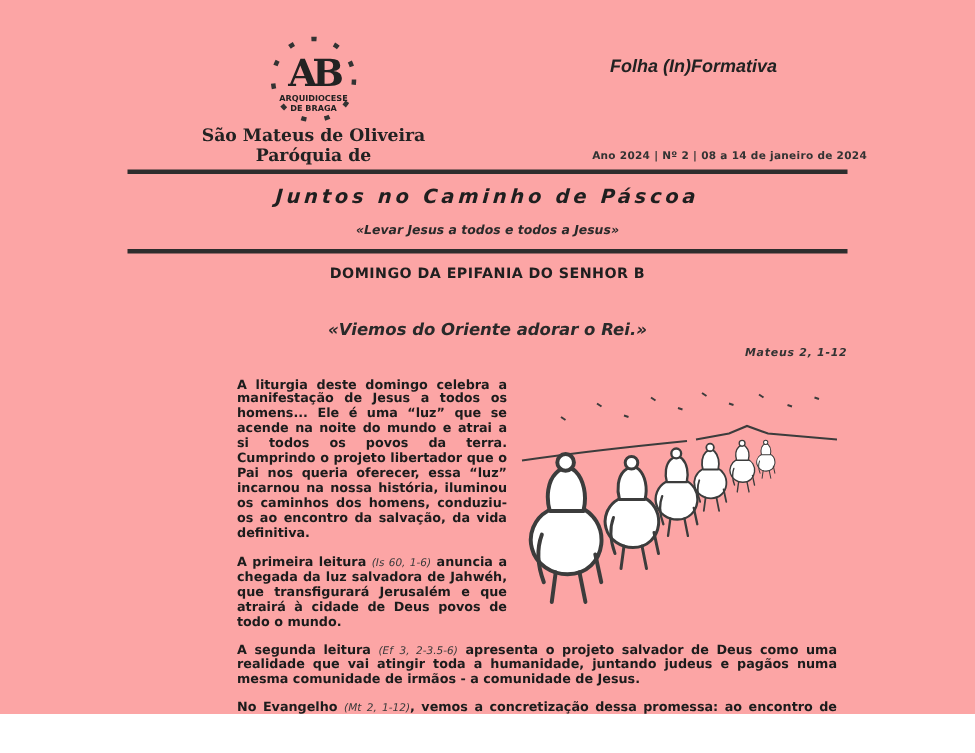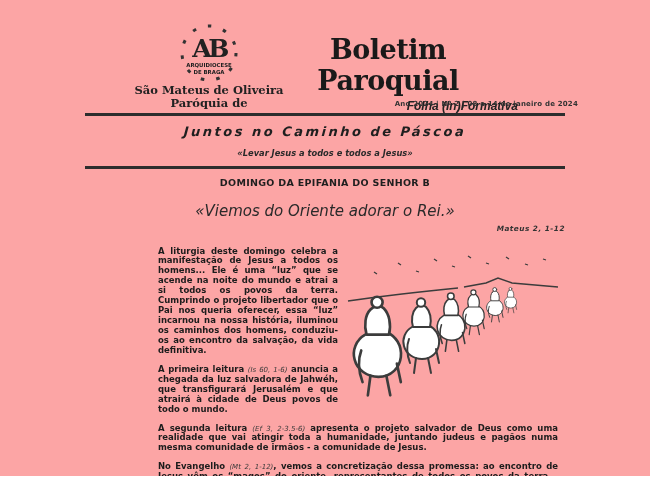--- a/index.html
+++ b/index.html
@@ -45,21 +45,21 @@
   .center{text-align:center;}
   .percurso{margin-top:8px;font-size:8.8px;font-weight:bold;letter-spacing:0.15px;}
   .juntos{
     margin-top:8px;
     font-family:"DejaVu Sans", cursive, sans-serif;
     font-style:italic;font-weight:600;font-size:13px;letter-spacing:2.5px;
     transform:skewX(-4deg);
   }
   .levar{margin-top:9px;font-size:8.3px;font-weight:600;font-style:italic;color:#2a2a2a;}
   .domingo{margin-top:8px;font-size:9.5px;font-weight:bold;letter-spacing:0.3px;}
-  .viemos{margin-top:14px;font-size:15px;font-weight:400;font-style:italic;color:#2a2a2a;}
+  .viemos{margin-top:25px;font-size:11px;font-weight:700;font-style:italic;color:#2a2a2a;}
   .mateus{margin-top:4px;font-size:7.3px;font-style:italic;font-weight:600;color:#333;letter-spacing:0.5px;text-align:right;}
   
   .body{
     margin-top:14px;margin-left:73px;width:400px;
     font-size:8.5px;font-weight:bold;line-height:1.17;
     text-align:justify;color:#1c1c1c;
   }
   .figure{float:right;width:212px;height:150px;margin:0 0 4px 8px;padding:0;}
   .body p{margin:0 0 9px 0;}
   .seg-cite{font-weight:normal;font-style:italic;font-size:7px;color:#3a3a3a;}
@@ -74,21 +74,20 @@
       <circle cx="59" cy="29" r="27" fill="none" stroke="#333" stroke-width="3" stroke-dasharray="3.5 12.2"></circle>
       <text x="59" y="33" text-anchor="middle" font-family="DejaVu Serif, serif" font-weight="bold" font-size="25" letter-spacing="-3.5" fill="#222">AB</text>
       <text x="59" y="43" text-anchor="middle" font-family="DejaVu Sans, sans-serif" font-weight="bold" font-size="5.4" fill="#222">ARQUIDIOCESE</text>
       <text x="59" y="50" text-anchor="middle" font-family="DejaVu Sans, sans-serif" font-weight="bold" font-size="5.4" fill="#222">DE BRAGA</text>
     </svg>
     <div class="parish">
       <div>São Mateus de Oliveira</div>
       <div>Paróquia de</div>
     </div>
     <div class="title-block">
-      <h1>Boletim Paroquial</h1>
       <div class="subtitle">Folha (In)Formativa</div>
     </div>
     <div class="issue-line">Ano 2024 | Nº 2 | 08 a 14 de janeiro de 2024</div>
   </header>
 
   <div class="content">
     <div class="rule rule-thick"></div>
 
     <div class="center juntos">Juntos no Caminho de Páscoa</div>
     <div class="center levar">«Levar Jesus a todos e todos a Jesus»</div>

